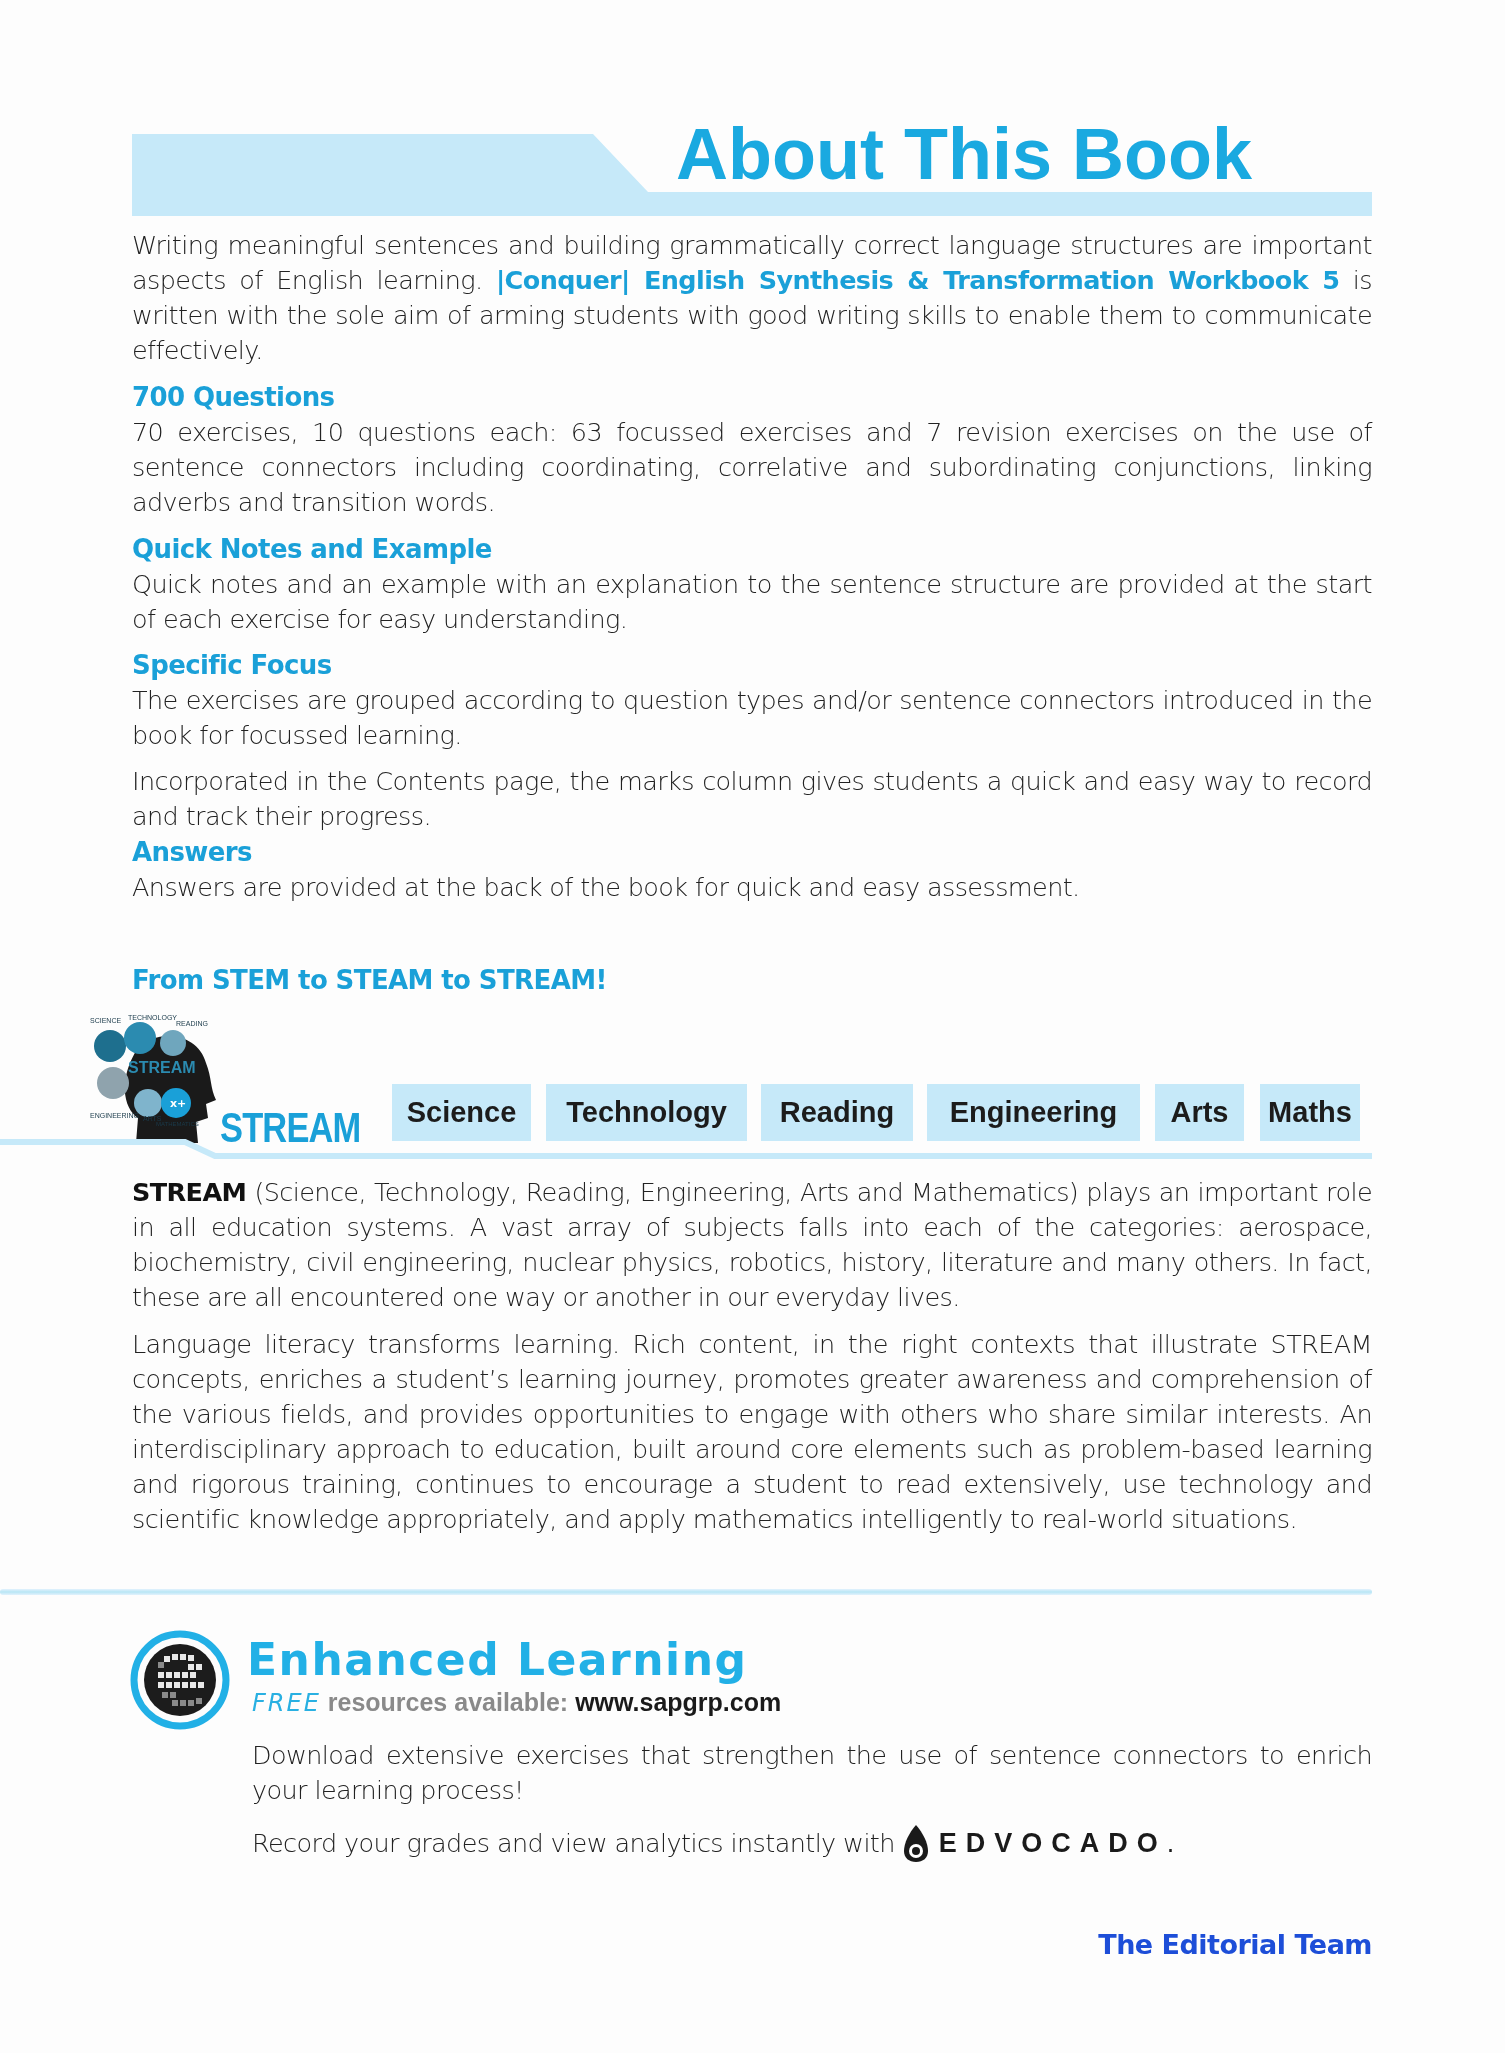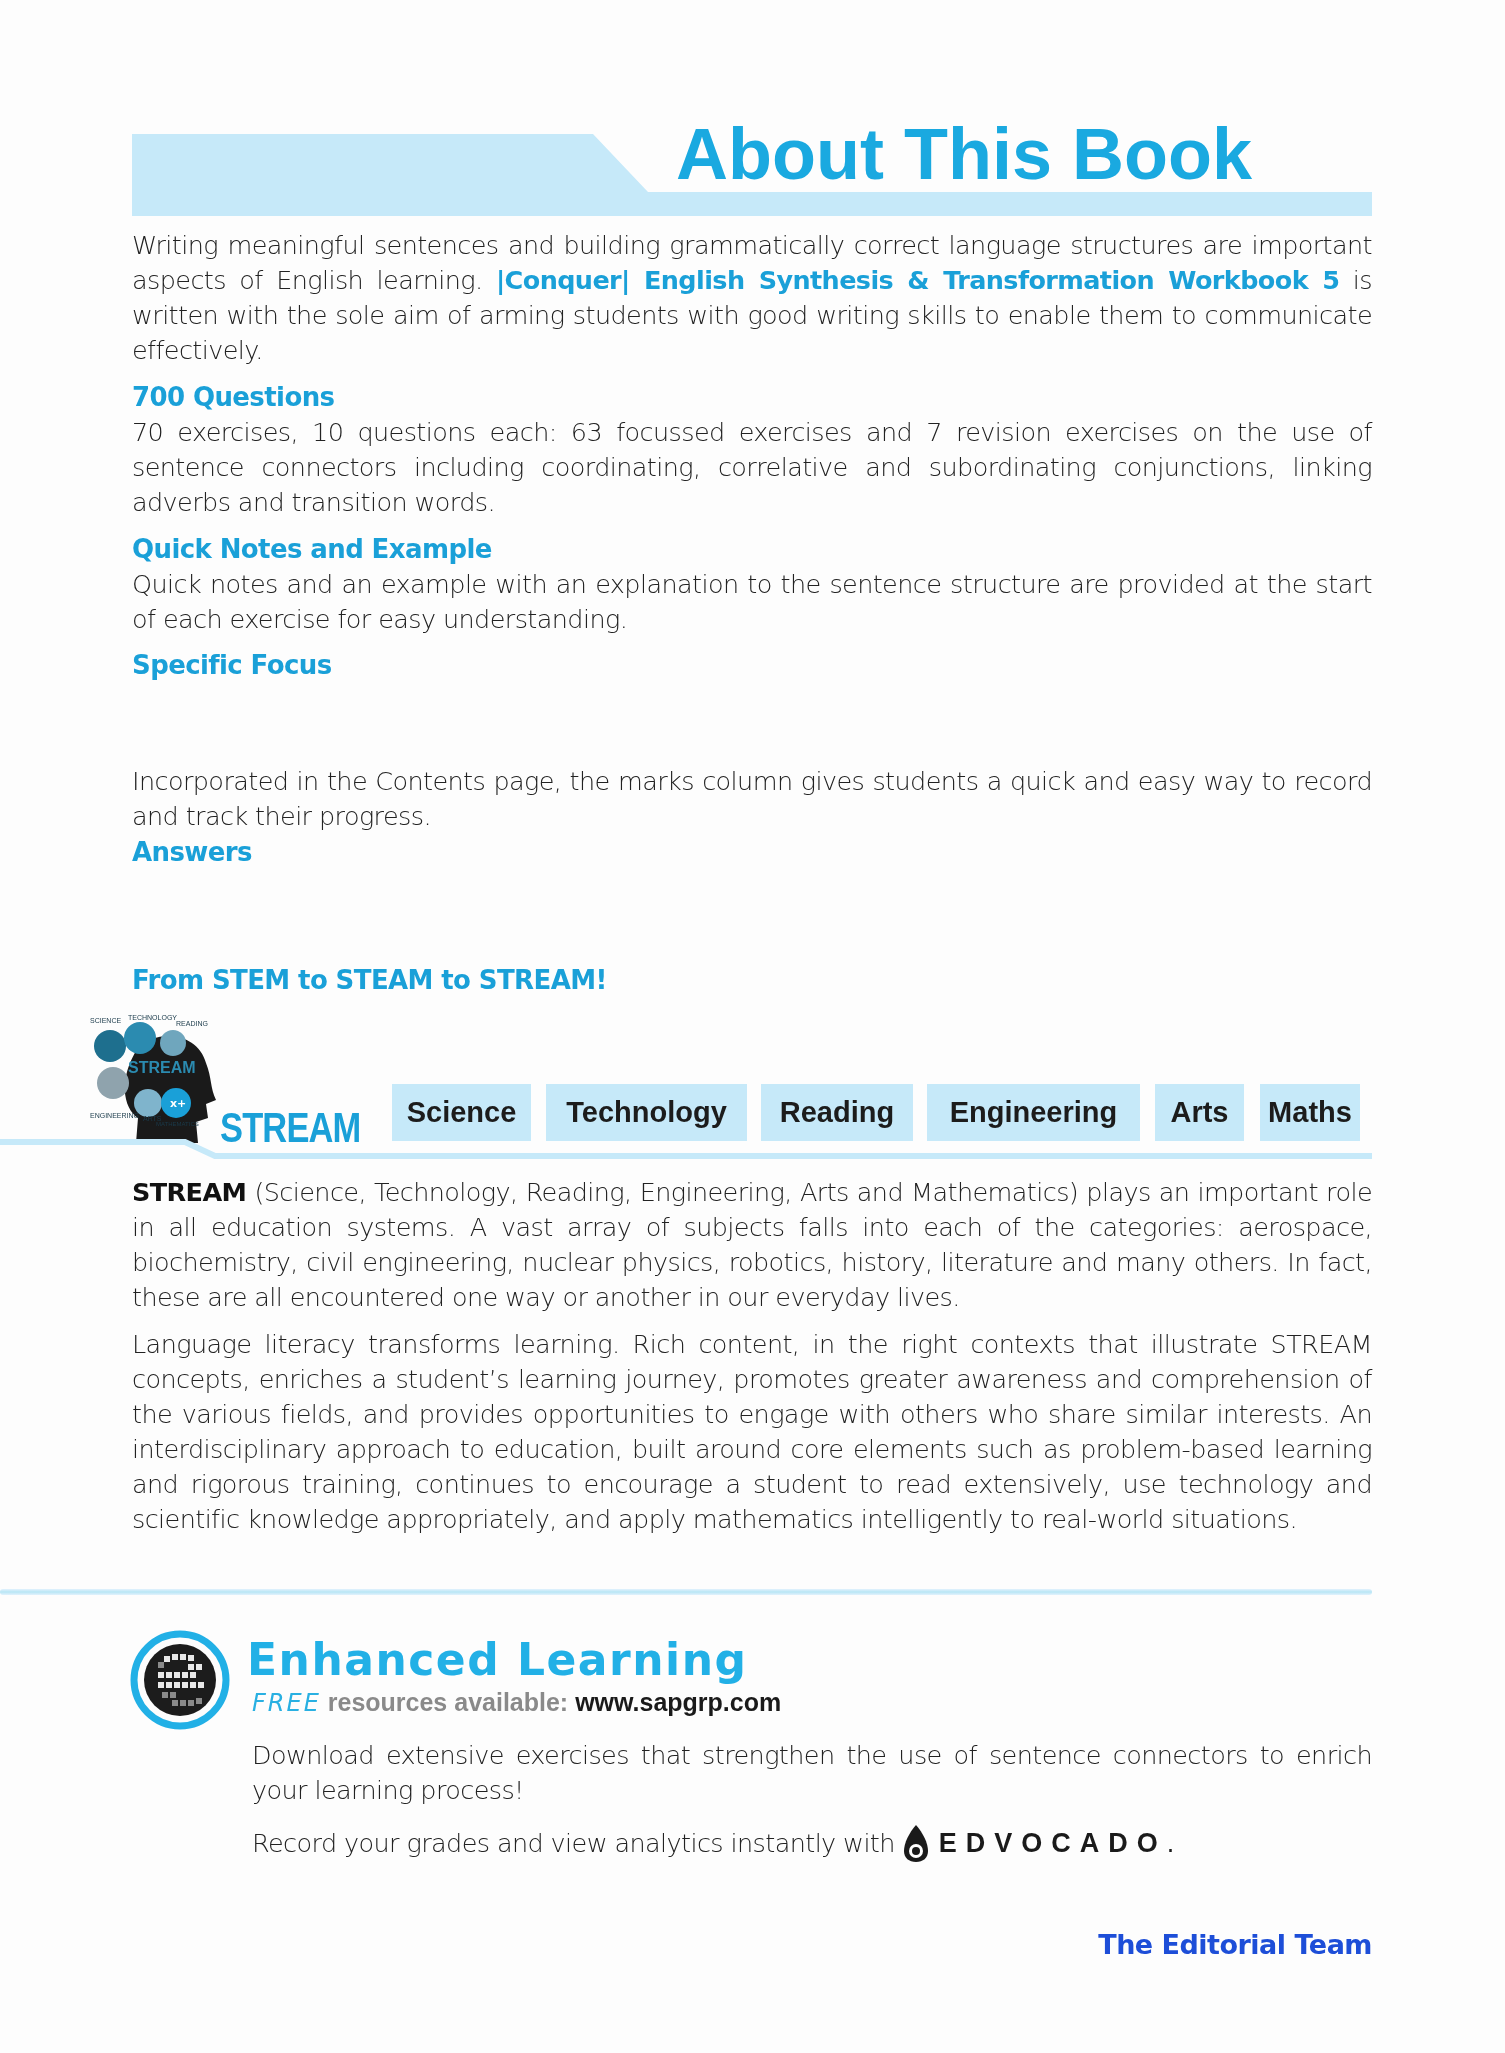--- a/index.html
+++ b/index.html
@@ -90,28 +90,30 @@
   <div class="txt lastline">70 exercises, 10 questions each: 63 focussed exercises and 7 revision exercises on the use of sentence connectors including coordinating, correlative and subordinating conjunctions, linking adverbs and transition words.</div>
 </div>
 
 <div class="abs sec" style="top:532px;">
   <div class="h">Quick Notes and Example</div>
   <div class="txt lastline">Quick notes and an example with an explanation to the sentence structure are provided at the start of each exercise for easy understanding.</div>
 </div>
 
 <div class="abs sec" style="top:648px;">
   <div class="h">Specific Focus</div>
+  <div class="txt lastline">The exercises are grouped according to question types and/or sentence connectors introduced in the book for focussed learning.</div>
 </div>
 
 <div class="abs sec" style="top:764px;">
   <div class="txt lastline">Incorporated in the Contents page, the marks column gives students a quick and easy way to record and track their progress.</div>
 </div>
 
 <div class="abs sec" style="top:835px;">
   <div class="h">Answers</div>
+  <div class="txt lastline">Answers are provided at the back of the book for quick and easy assessment.</div>
 </div>
 
 <div class="abs sec h" style="top:963px;">From STEM to STEAM to STREAM!</div>
 
 <div class="abs stream-img">
   <svg width="130" height="135" viewBox="0 0 130 135">
 
     <path d="M50,40 C70,20 110,25 118,55 C124,70 122,80 128,92 L118,96 L120,110 L108,114 L110,135 L48,135 L50,110 C35,100 30,70 50,40 Z" fill="#1a1a1a"></path>
 
     <circle cx="22" cy="38" r="16" fill="#1e6f8e"></circle>

